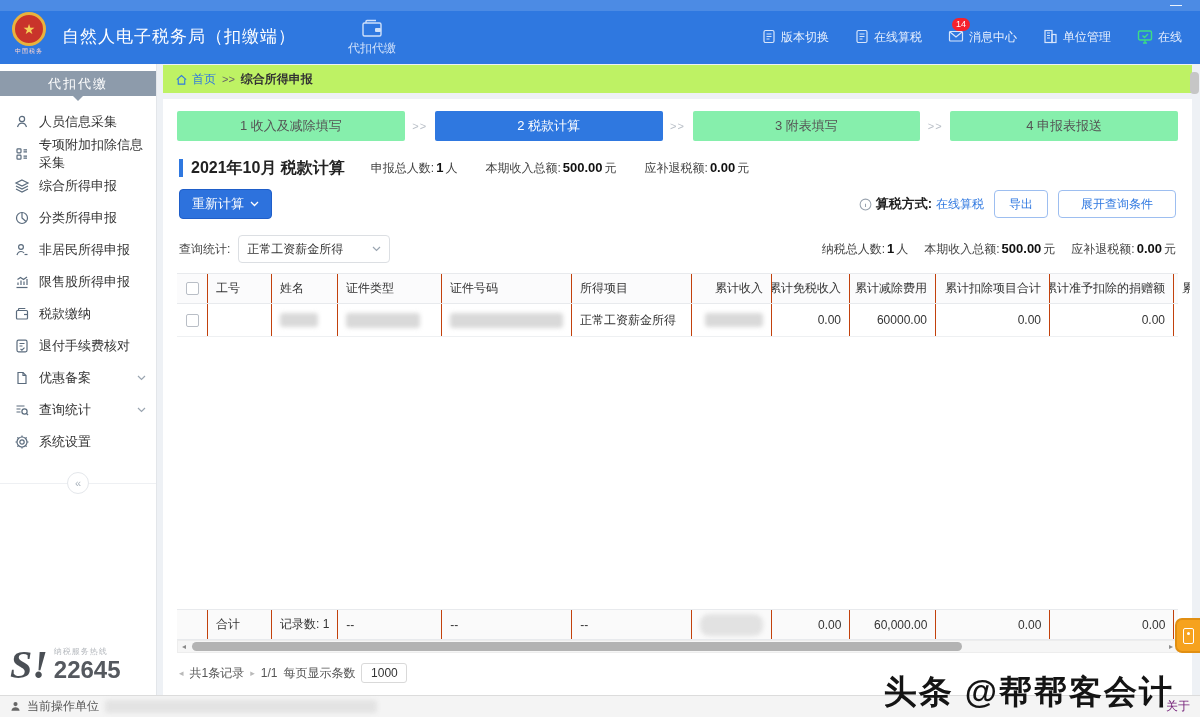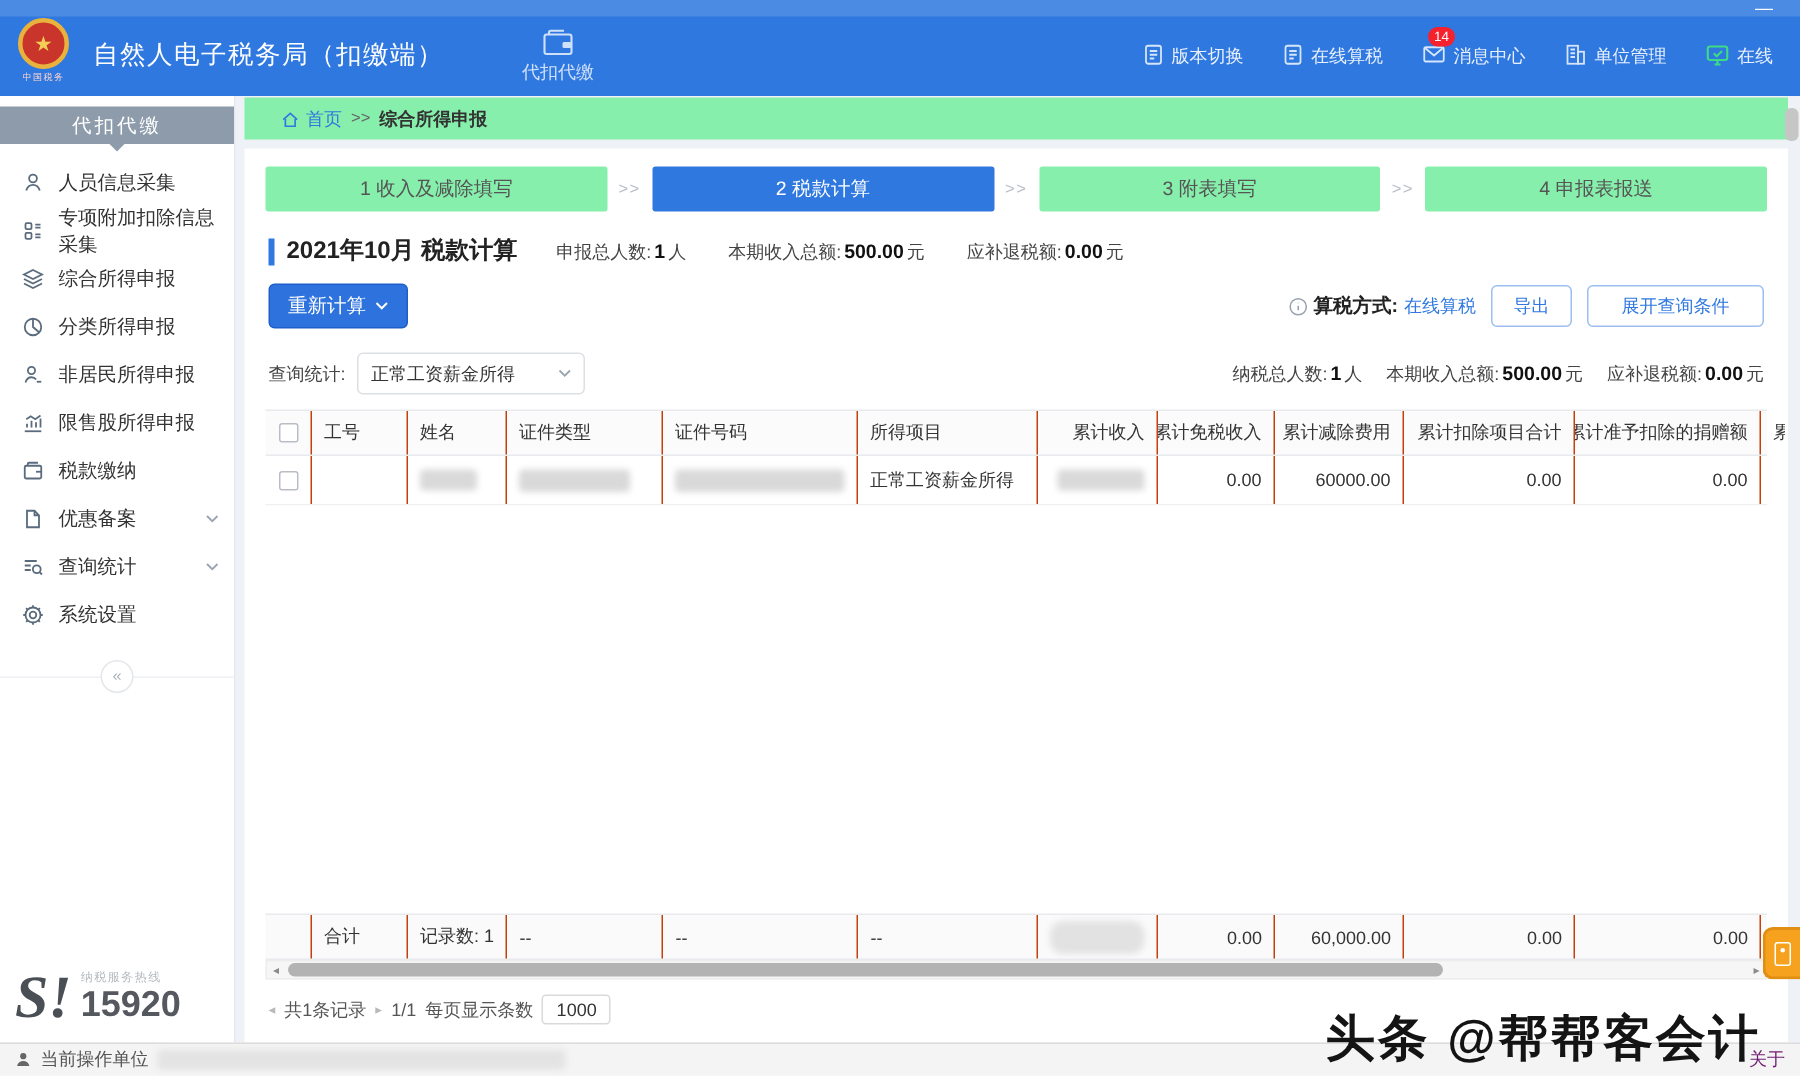--- a/index.html
+++ b/index.html
@@ -38,21 +38,21 @@
   .collapse-row:before { content:""; position:absolute; left:0; right:0; top:50%; border-top:1px solid #eef0f3; }
   .collapse-btn { position:relative; width:22px; height:22px; border-radius:50%; background:#fff; border:1px solid #e4e7eb; color:#aab3bd; font-size:11px; line-height:20px; text-align:center; cursor:pointer; }
   .hotline { margin-top:auto; margin-bottom:10px; padding-left:10px; display:flex; align-items:center; color:#8a8f96; }
   .hot-logo { font-family:"Liberation Serif","DejaVu Serif",serif; font-size:40px; font-weight:bold; color:#4a4f55; font-style:italic; line-height:1; }
   .hot-col { margin-left:6px; display:flex; flex-direction:column; }
   .hot-label { font-size:8px; color:#b4b8bd; letter-spacing:1px; }
   .hot-number { font-size:24px; font-weight:bold; color:#55595f; line-height:1.1; }
 
   
   .content { flex:1 1 auto; display:flex; flex-direction:column; min-width:0; padding:0 8px 0 6px; }
-  .breadcrumb { height:28px; background:#86efac; display:flex; align-items:center; padding:0 24px; margin-top:1px; font-size:12px; }
+  .breadcrumb { height:28px; background:#bef264; display:flex; align-items:center; padding:0 12px; margin-top:1px; font-size:12px; }
   .bc-home { display:inline-flex; align-items:center; gap:4px; color:#2f78e0; cursor:pointer; }
   .bc-sep { color:#666; margin:0 6px; font-size:11px; }
   .bc-cur { color:#333; font-weight:bold; }
 
   .panel { margin-top:6px; background:#fff; flex:1 1 auto; display:flex; flex-direction:column; min-height:0; position:relative; padding:0 4px; }
 
   .steps { display:flex; align-items:center; padding:12px 10px 10px; }
   .step { flex:1 1 0; height:30px; background:#86efac; color:#555; font-size:13px; display:flex; align-items:center; justify-content:center; border-radius:2px; cursor:pointer; }
   .step.active { background:#2f78e0; color:#fff; }
   .step-arrow { flex:0 0 30px; text-align:center; color:#b9bfc7; font-size:11px; letter-spacing:1px; }
@@ -266,20 +266,30 @@
                 <rect x="2.5" y="4.5" width="11" height="8.5" rx="1"></rect>
                 <path d="M4.5 4.5V3.3a.8.8 0 0 1 .8-.8h6"></path>
                 <path d="M10 8.5h3.5"></path>
               </svg>
             </span>
           <span>税款缴纳</span>
         </div>
         <div class="menu-item">
           <span class="mico">
               <svg width="16" height="16" viewBox="0 0 16 16" fill="none" stroke="#5a6b7d" stroke-width="1.2">
+                <rect x="3" y="2.2" width="10" height="11.6" rx="1.5"></rect>
+                <path d="M5.5 5.5h5M5.5 8h3"></path>
+                <path d="M6.5 10.8l1.4 1.4 2.6-2.6"></path>
+              </svg>
+            </span>
+          <span>退付手续费核对</span>
+        </div>
+        <div class="menu-item">
+          <span class="mico">
+              <svg width="16" height="16" viewBox="0 0 16 16" fill="none" stroke="#5a6b7d" stroke-width="1.2">
                 <path d="M4 2.5h5l3 3v8H4z"></path>
                 <path d="M9 2.5v3h3"></path>
               </svg>
             </span>
           <span>优惠备案</span>
           <span class="chev">
               <svg width="9" height="6" viewBox="0 0 9 6" fill="none" stroke="#9aa5b1" stroke-width="1.2">
                 <path d="M1 1l3.5 3.5L8 1"></path>
               </svg>
             </span>
@@ -310,21 +320,21 @@
           <span>系统设置</span>
         </div>
       </div>
       <div class="collapse-row">
         <div class="collapse-btn">«</div>
       </div>
       <div class="hotline">
         <div class="hot-logo">S!</div>
         <div class="hot-col">
           <span class="hot-label">纳税服务热线</span>
-          <span class="hot-number">15920</span>
+          <span class="hot-number">22645</span>
         </div>
       </div>
     </div>
 
     <div class="content">
       <div class="breadcrumb">
         <span class="bc-home">
           <span>
               <svg width="13" height="13" viewBox="0 0 14 14" fill="none" stroke="#2f78e0" stroke-width="1.2">
                 <path d="M2 7.2L7 2.8l5 4.4"></path>

